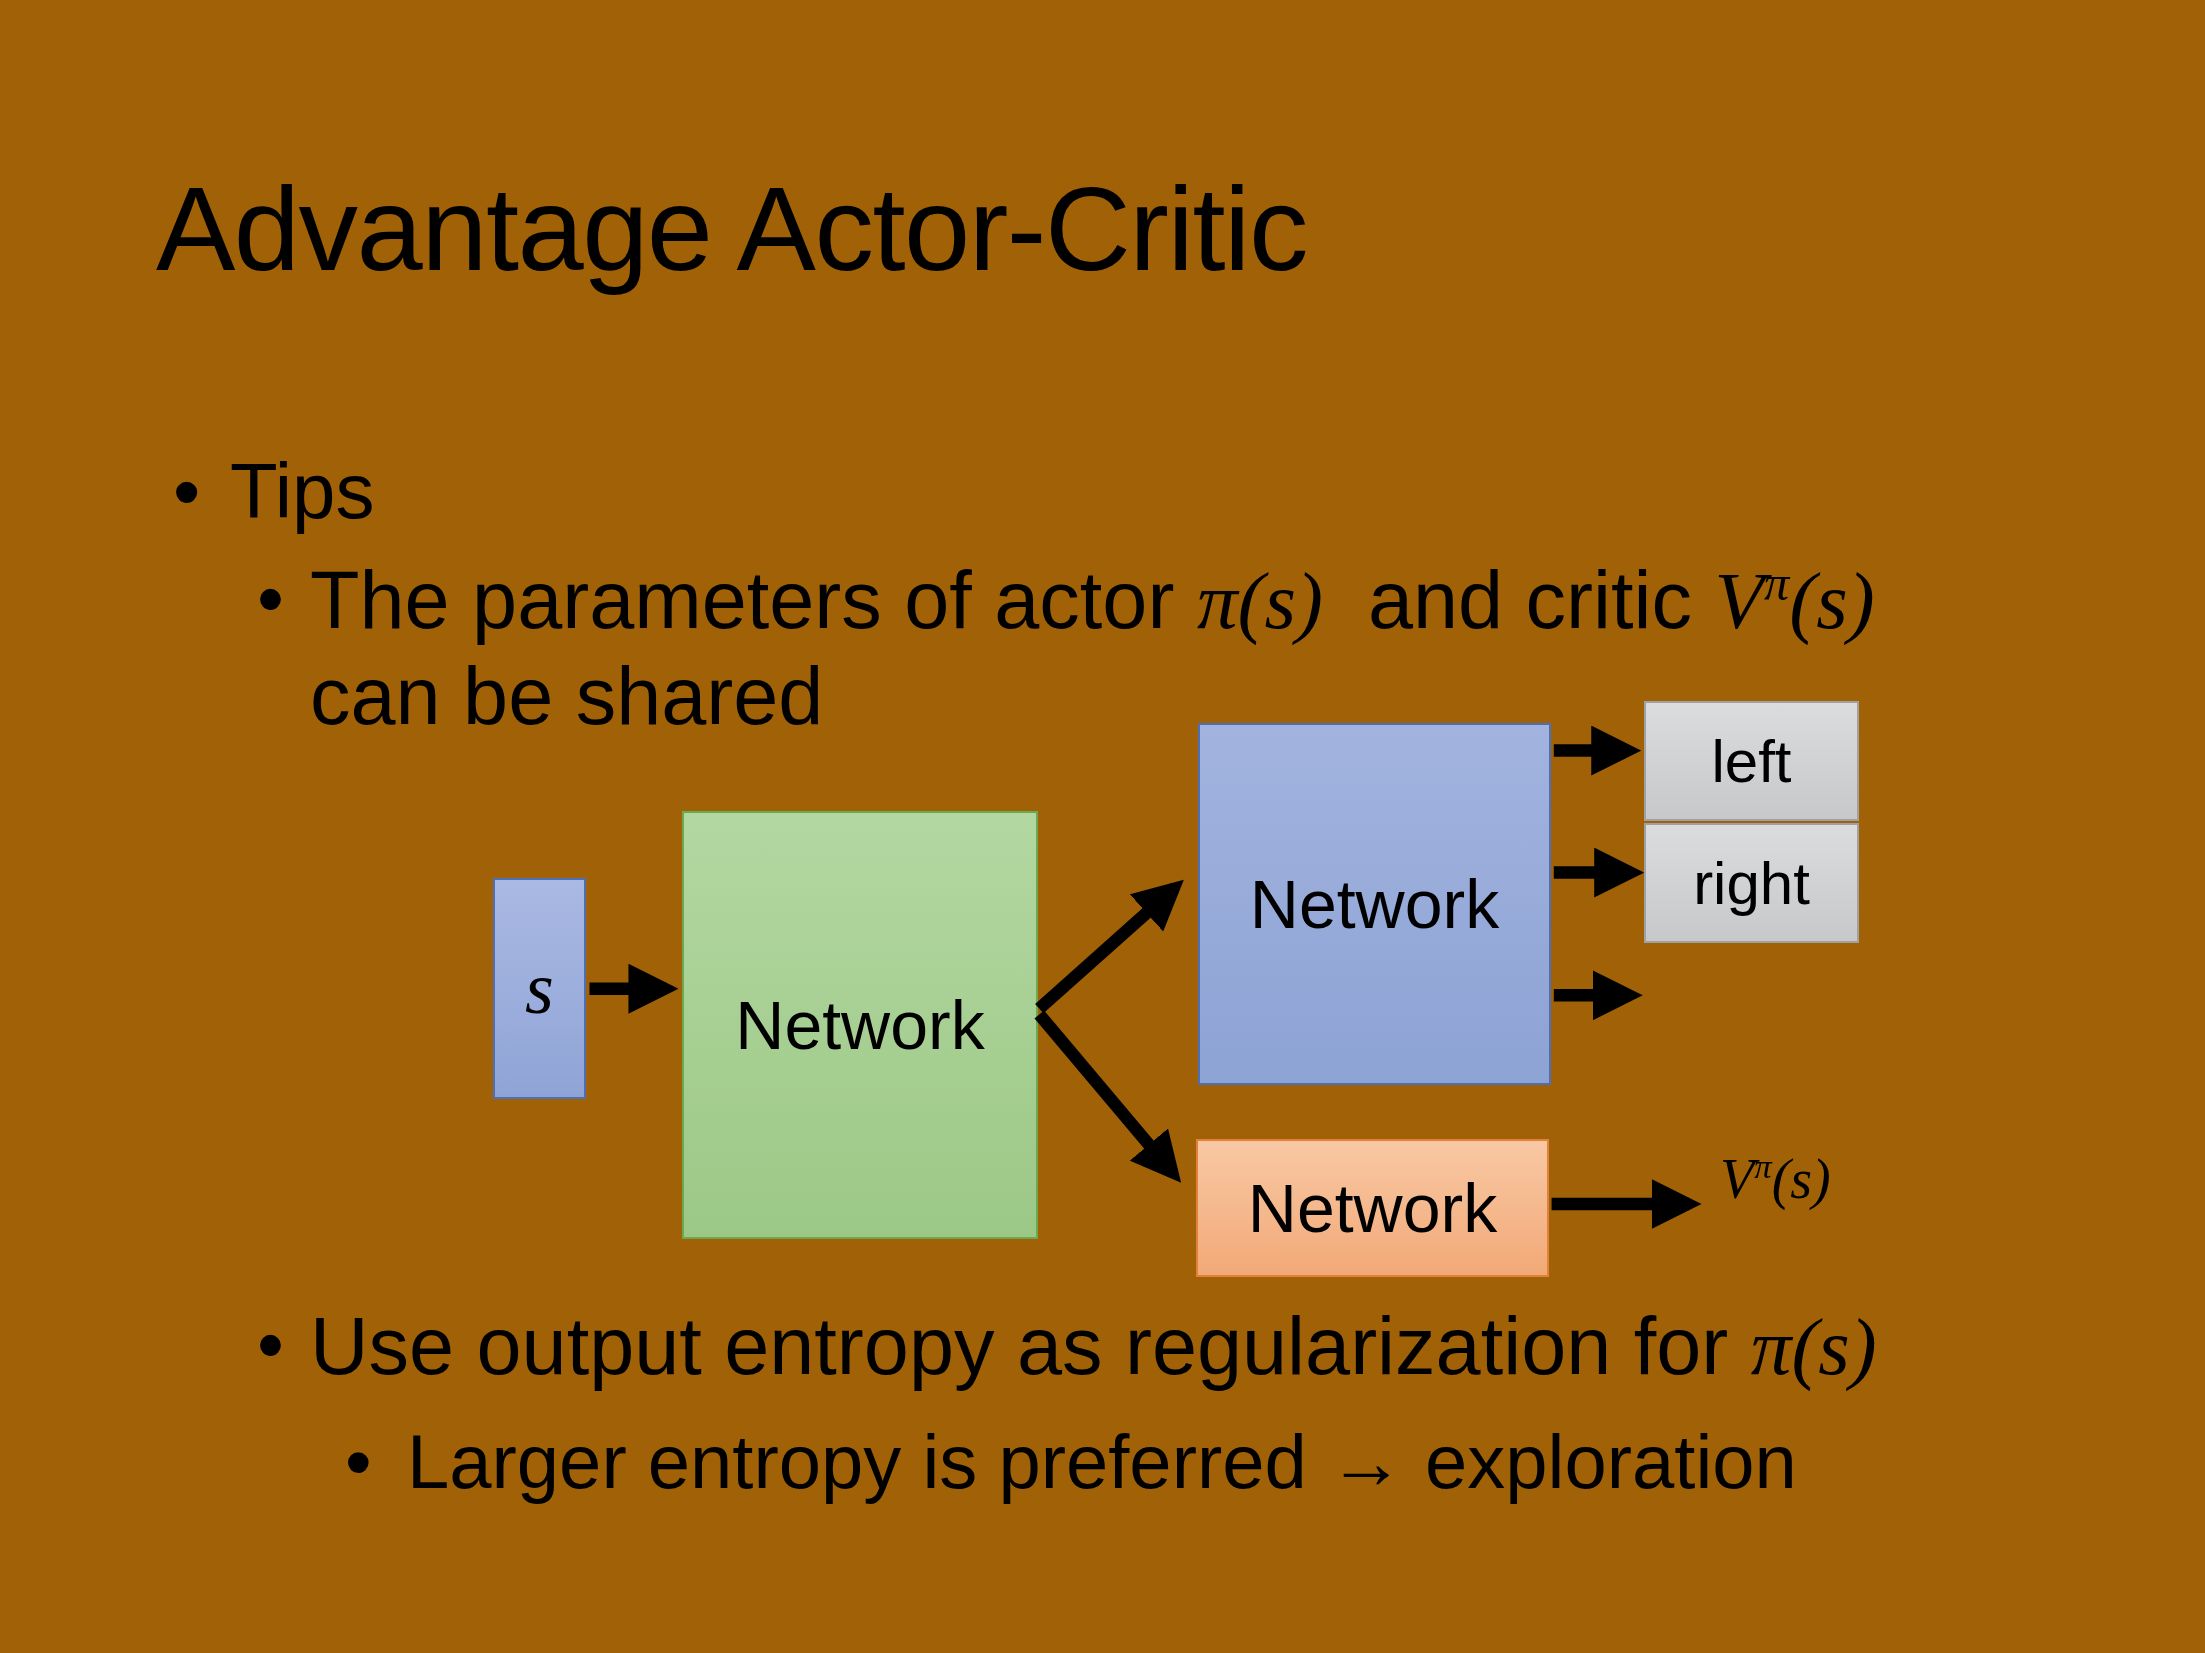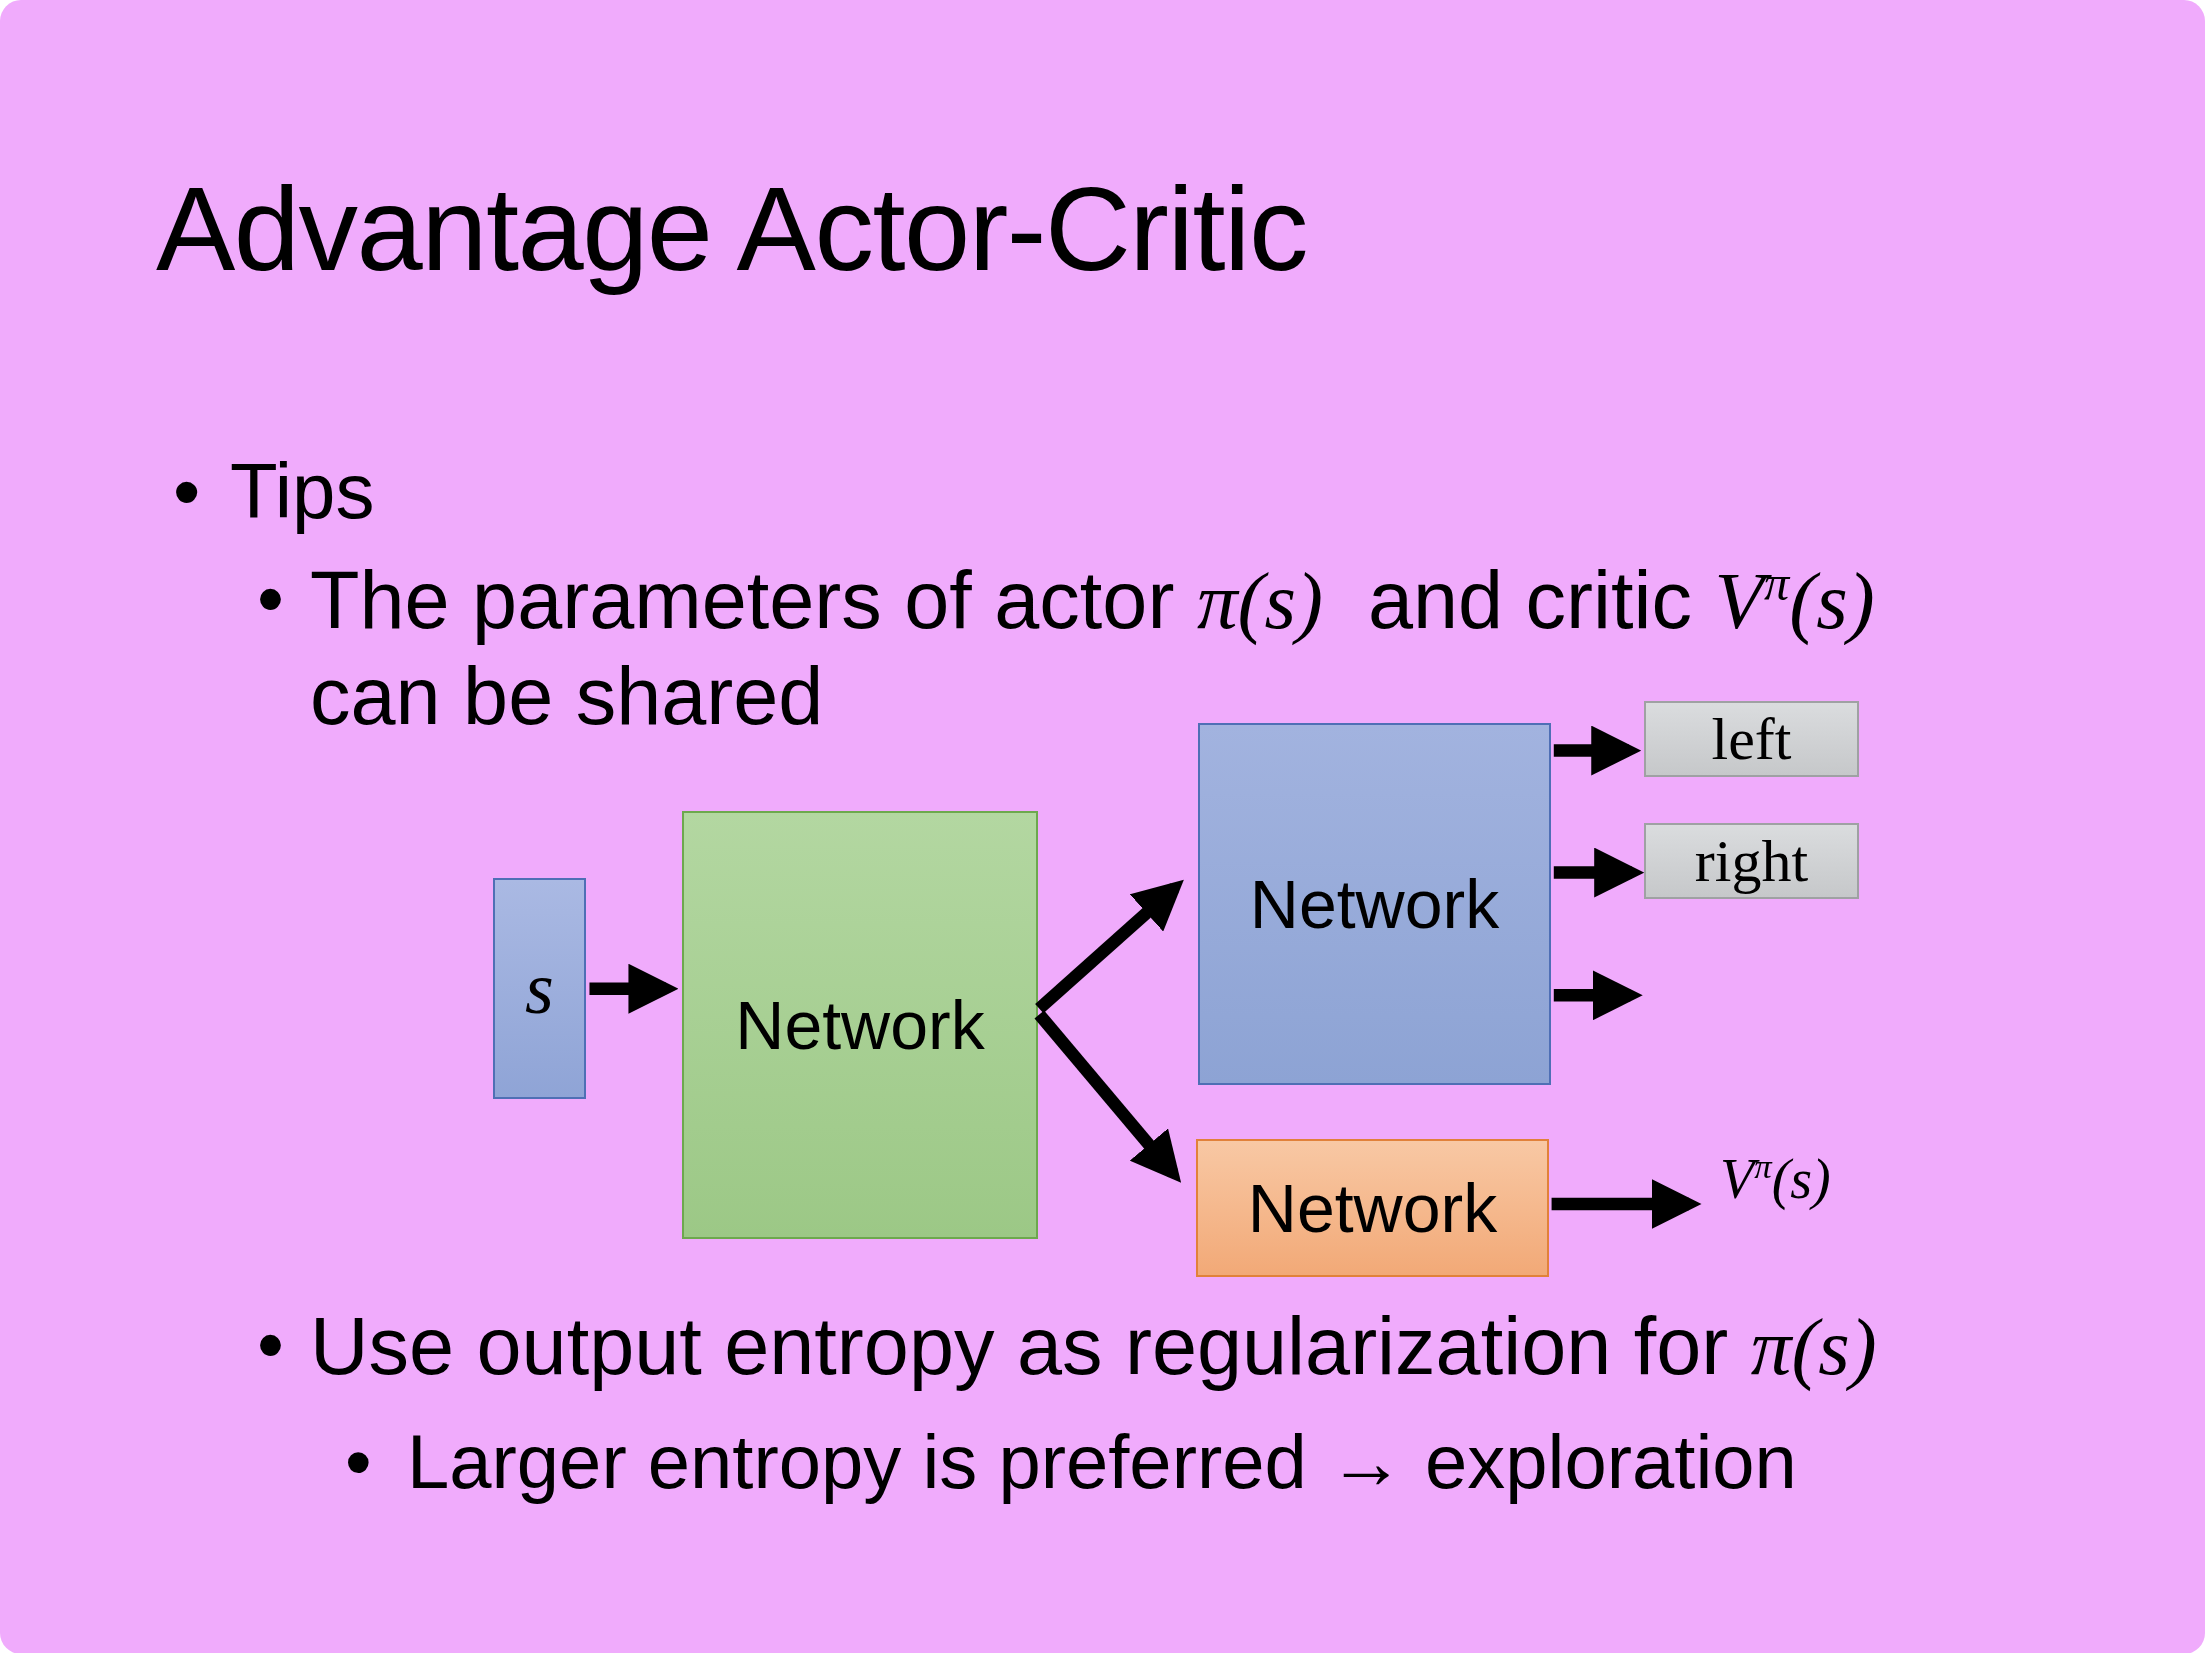--- a/index.html
+++ b/index.html
@@ -1,23 +1,22 @@
 <!DOCTYPE html>
 <html style="--stateTop: #aab9e3; --stateBottom: #8fa4d6; --blueTop: #a2b3df; --blueBottom: #8da3d4; --blueBorder: #4f6fb5; --greenTop: #b3d7a1; --greenBottom: #9cc886; --greenBorder: #6da84e; --orangeTop: #f8c8a4; --orangeBottom: #f2a977; --orangeBorder: #e1813a; --grayTop: #dadcde; --grayBottom: #c6c8ca; --grayBorder: #9fa1a3; --ink: #000000;font-size:11.8px"><head>
 <meta charset="utf-8">
 <style>
   html,body{margin:0;padding:0;background:#ffffff;}
   .slide{
     position:relative;
     width:2205px;height:1654px;
-    background:#f0abfc;
+    background:#a16207;
     font-family:"Liberation Sans",sans-serif;
     color:#000;
     overflow:hidden;
-    border-radius:21px;
   }
   .title{
     position:absolute;left:156px;top:160px;
     font-size:119px;font-weight:300;letter-spacing:-1.5px;
     white-space:pre;
   }
   .line{
     position:absolute;display:flex;align-items:flex-start;
     white-space:pre-wrap;line-height:1.3;
   }
@@ -58,24 +57,24 @@
     border:2.9px solid var(--blueBorder);
     font-size:68px;
   }
   .box-critic{
     left:1196px;top:1139px;width:353px;height:138px;
     background:linear-gradient(var(--orangeTop),var(--orangeBottom));
     border:2.9px solid var(--orangeBorder);
     font-size:68px;
   }
   .box-action{
-    left:1644px;width:215px;height:76px;
+    left:1644px;width:215px;height:120px;
     background:linear-gradient(var(--grayTop),var(--grayBottom));
     border:2.2px solid var(--grayBorder);
-    font-family:Liberation Serif, serif;font-size:60px;
+    font-family:Liberation Sans, sans-serif;font-size:60px;
   }
   .action-left{top:701px;}
   .action-right{top:823px;}
   .action-fire{top:945px;}
   .critic-output{
     position:absolute;left:1720px;top:1147px;
     font-family:"Liberation Serif",serif;font-style:italic;font-size:56px;
     white-space:pre;
   }
   .arrows{position:absolute;left:0;top:0;width:2205px;height:1654px;pointer-events:none;}

